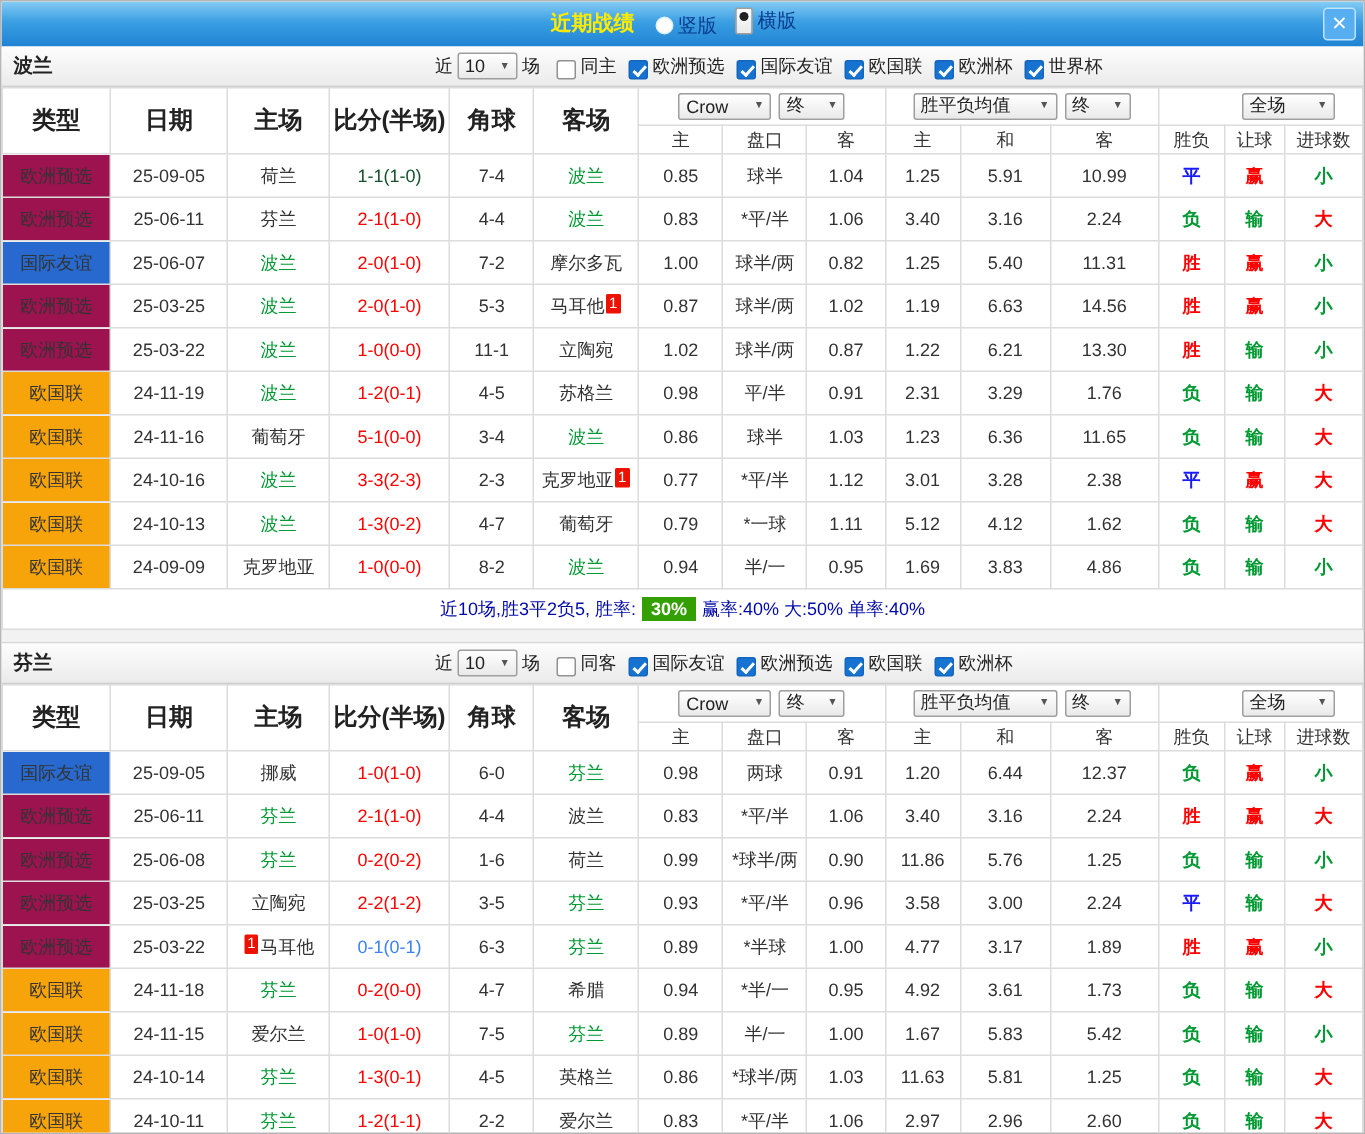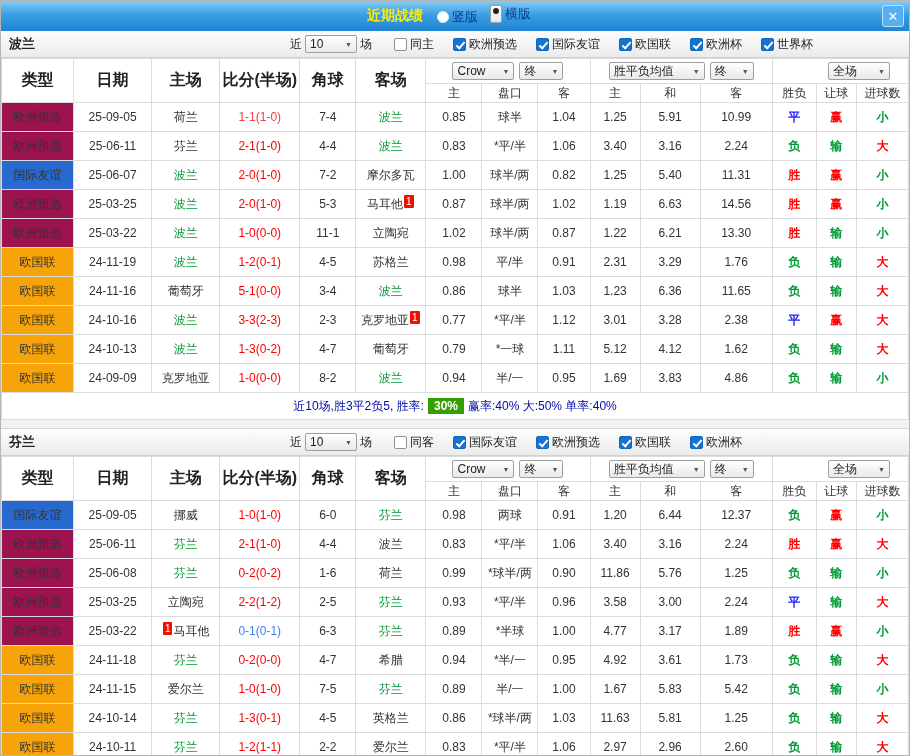--- a/index.html
+++ b/index.html
@@ -19,34 +19,34 @@
   .close-btn{position:absolute;right:5px;top:4px;width:22px;height:22px;background:#57aef0;
              border:1px solid #bfe3fb;border-radius:3px;color:#fff;font-size:13px;font-weight:bold;
              display:flex;align-items:center;justify-content:center;cursor:pointer;box-sizing:border-box}
 
   
   .teambar{height:26px;background:linear-gradient(#fdfdfd,#ebebeb);border-bottom:1px solid #d0d0d0;
            position:relative;display:flex;align-items:center}
   .team-name{font-size:13px;font-weight:bold;color:#222;margin-left:8px}
   .filter{position:absolute;left:286px;display:flex;align-items:center;font-size:12px;color:#222}
   .ftext{margin:0 3px}
-  .cbwrap{display:inline-flex;align-items:center;margin-left:19px;cursor:pointer}
+  .cbwrap{display:inline-flex;align-items:flex-end;margin-left:8px;cursor:pointer}
   .cb{width:13px;height:13px;border:1px solid #919191;background:#fff;border-radius:2px;display:inline-block;
       margin-right:3px;position:relative;box-sizing:border-box}
   .cb.on{background:#1673d2;border-color:#1266bd}
   .cb.on::after{content:"";position:absolute;left:4px;top:1px;width:3px;height:7px;border:solid #fff;
                 border-width:0 2px 2px 0;transform:rotate(42deg)}
 
   
   .sel{display:inline-flex;align-items:center;justify-content:space-between;
        background:linear-gradient(#fff,#e9e9e9);border:1px solid #9e9e9e;border-radius:2px;
        height:18px;padding:0 4px;font-size:12px;color:#222;font-weight:normal;
        vertical-align:middle;cursor:pointer;box-sizing:border-box}
   .sel .arr{font-size:7px;color:#555;margin-left:3px}
-  .sel-count{width:52px}
+  .sel-count{width:40px}
   .sel-crow{width:62px;margin-right:5px}
   .sel-final{width:44px}
   .sel-avg{width:96px;margin-right:5px}
   .sel-period{width:62px}
 
   
   .grid{border-collapse:collapse;table-layout:fixed;width:908px}
   .grid th,.grid td{border:1px solid #dcdcdc;text-align:center;white-space:nowrap;overflow:hidden;padding:0}
   .hrow1 th{height:24px}
   .hrow2 th{height:18px}
@@ -173,21 +173,21 @@
               <th class="subth">胜负</th>
               <th class="subth">让球</th>
               <th class="subth">进球数</th>
             </tr>
           </thead>
           <tbody>
             <tr class="drow">
               <td class="type-cell" style="background:#9c1350">欧洲预选</td>
               <td class="date-cell">25-09-05</td>
               <td class="team-cell"><span class="tname">荷兰</span></td>
-              <td class="score-cell" style="color:#ef4444">1-1(1-0)</td>
+              <td class="score-cell" style="color:#14532d">1-1(1-0)</td>
               <td class="corner-cell">7-4</td>
               <td class="team-cell"><span class="tname" style="color: rgb(0, 153, 51);">波兰</span></td>
               <td class="odds-cell">0.85</td>
               <td class="odds-cell">球半</td>
               <td class="odds-cell">1.04</td>
               <td class="odds-cell">1.25</td>
               <td class="odds-cell">5.91</td>
               <td class="odds-cell">10.99</td>
               <td class="res-cell" style="color:#1a1aff">平</td>
               <td class="res-cell" style="color:#ff0000">赢</td>
@@ -494,21 +494,21 @@
               <td class="odds-cell">1.25</td>
               <td class="res-cell" style="color:#009933">负</td>
               <td class="res-cell" style="color:#009933">输</td>
               <td class="res-cell" style="color:#009933">小</td>
             </tr>
             <tr class="drow">
               <td class="type-cell" style="background:#9c1350">欧洲预选</td>
               <td class="date-cell">25-03-25</td>
               <td class="team-cell"><span class="tname">立陶宛</span></td>
               <td class="score-cell" style="color:#ff0000">2-2(1-2)</td>
-              <td class="corner-cell">2-5</td>
+              <td class="corner-cell">3-5</td>
               <td class="team-cell"><span class="tname" style="color: rgb(0, 153, 51);">芬兰</span></td>
               <td class="odds-cell">0.93</td>
               <td class="odds-cell">*平/半</td>
               <td class="odds-cell">0.96</td>
               <td class="odds-cell">3.58</td>
               <td class="odds-cell">3.00</td>
               <td class="odds-cell">2.24</td>
               <td class="res-cell" style="color:#1a1aff">平</td>
               <td class="res-cell" style="color:#009933">输</td>
               <td class="res-cell" style="color:#ff0000">大</td>

